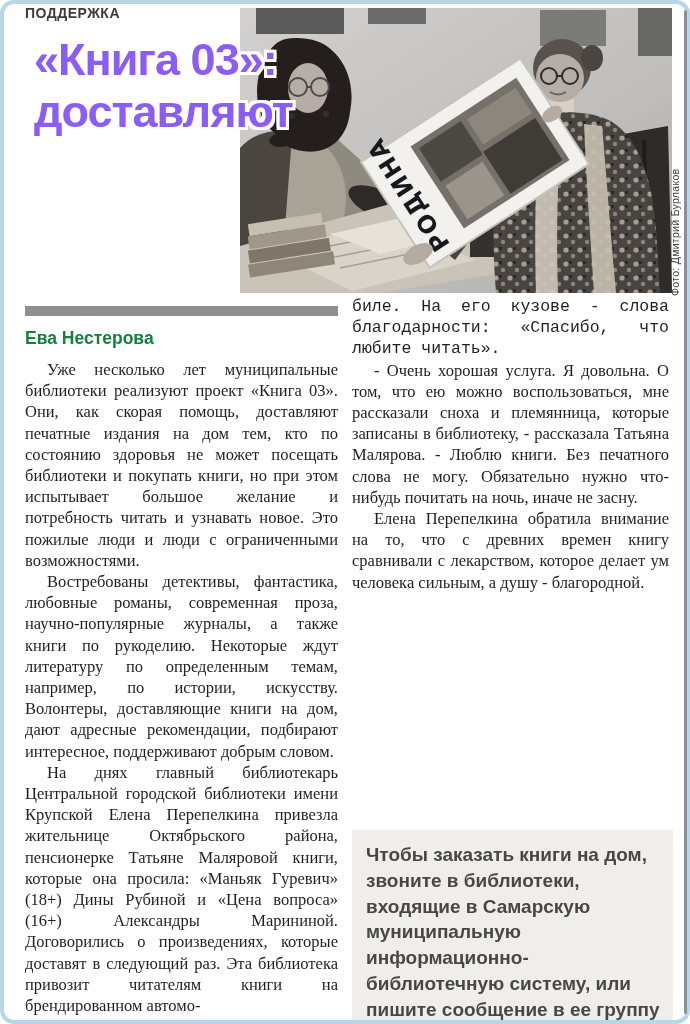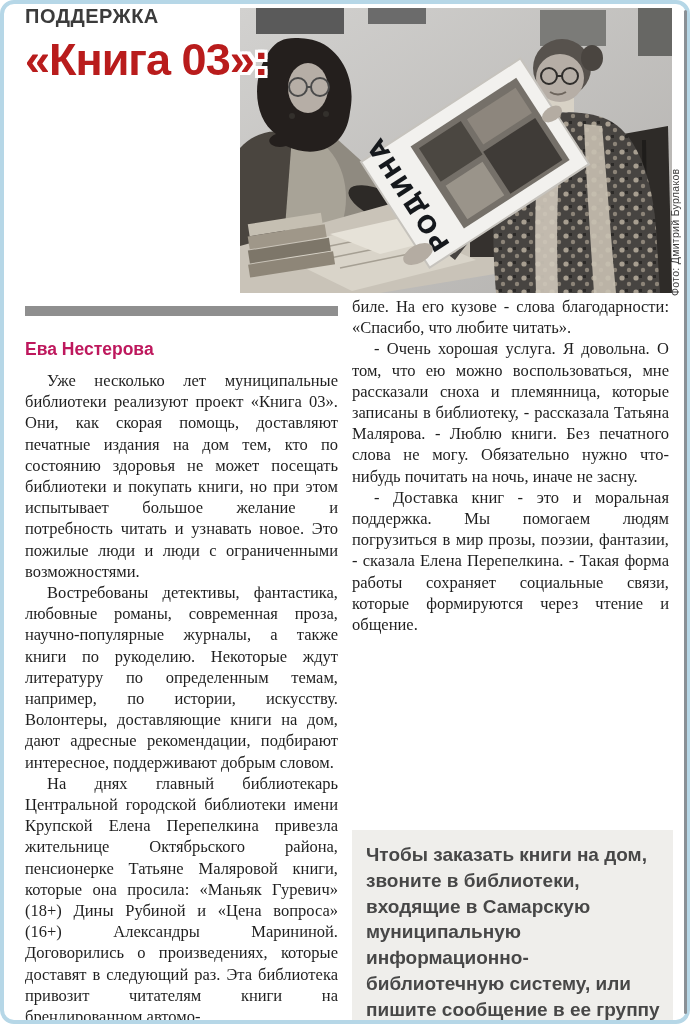--- a/index.html
+++ b/index.html
@@ -1,42 +1,42 @@
 <!DOCTYPE html>
 <html lang="ru"><head>
 <meta charset="utf-8">
 <style>
   html,body{margin:0;padding:0;background:#fff;}
   body{width:690px;height:1024px;position:relative;overflow:hidden;
        font-family:"Liberation Sans",sans-serif;}
   .page{position:absolute;inset:0;background:#fff;}
   .frame{position:absolute;inset:0;border:4px solid #b6d7e7;border-radius:14px;
          pointer-events:none;z-index:40;}
-  .kicker{position:absolute;left:25px;top:5px;font-size:20px;font-weight:bold;
+  .kicker{position:absolute;left:25px;top:5px;font-size:14px;font-weight:bold;
           color:#3b3b3b;letter-spacing:.5px;z-index:5;}
   .photo{position:absolute;left:240px;top:8px;width:432px;height:285px;z-index:1;}
   .photo svg{display:block;width:100%;height:100%;}
   .credit{position:absolute;left:669px;top:138px;height:158px;width:14px;
           writing-mode:vertical-rl;transform:rotate(180deg);
           font-size:10.5px;color:#3e3e3e;letter-spacing:.3px;z-index:6;}
-  .headline{position:absolute;left:25px;top:34px;margin:0;z-index:10;
-            font-size:45px;line-height:52px;font-weight:bold;color:#b91c1c;
+  .headline{position:absolute;left:34px;top:34px;margin:0;z-index:10;
+            font-size:45px;line-height:52px;font-weight:bold;color:#8b5cf6;
             letter-spacing:-1px;
             text-shadow:-3px -3px 0 #fff,3px -3px 0 #fff,-3px 3px 0 #fff,
                         3px 3px 0 #fff,-3px 0 0 #fff,3px 0 0 #fff,
                         0 -3px 0 #fff,0 3px 0 #fff;}
   .headline span{display:block;}
   .leftcol{position:absolute;left:25px;top:306px;width:313px;z-index:5;}
   .byline-bar{height:10px;width:100%;background:#8f8f8f;}
-  .byline{margin-top:23px;font-size:17.5px;font-weight:bold;color:#be185d;}
+  .byline{margin-top:12px;font-size:17.5px;font-weight:bold;color:#15803d;}
   .body-copy p{margin:0;font-family:"Liberation Serif",serif;font-size:16.5px;
         line-height:21.2px;color:#1f1f1f;text-align:justify;text-indent:22px;}
   .leftcol .body-copy{margin-top:10px;}
   .rightcol{position:absolute;left:352px;top:296px;width:317px;z-index:5;}
-  .rightcol p.cont{text-indent:0;}
+  .rightcol p.cont{text-indent:0;font-family:Liberation Mono, monospace;}
   .body-copy b{font-weight:normal;}
   .infobox{position:absolute;left:352px;top:830px;width:321px;min-height:131px;
            background:#efeeeb;padding:12px 10px 12px 14px;box-sizing:border-box;
            font-size:19px;line-height:25.8px;font-weight:bold;color:#474747;z-index:8;}
   .scrollbar{position:absolute;right:3px;top:10px;bottom:10px;width:3px;
              background:#8a9096;border-radius:2px;z-index:50;}
 </style>
 </head>
 <body>
 
@@ -139,35 +139,36 @@
         <ellipse cx="178" cy="246" rx="16" ry="9" fill="#b4aca2" transform="rotate(-28 178 246)"></ellipse>
         <ellipse cx="312" cy="106" rx="11" ry="7" fill="#b4aca2" transform="rotate(-33 312 106)"></ellipse>
       </g>
     </svg>
   </div>
 
   <div class="credit">Фото: Дмитрий Бурлаков</div>
 
   <h1 class="headline">
     <span>«Книга 03»:</span>
+    <span>доставляют</span>
   </h1>
 
   <div class="leftcol">
     <div class="byline-bar"></div>
     <div class="byline">Ева Нестерова</div>
     <div class="body-copy">
       <p>Уже несколько лет муниципальные библиотеки реализуют проект «Книга 03». Они, как скорая помощь, доставляют печатные издания на дом тем, кто по состоянию здоровья не может посещать библиотеки и покупать книги, но при этом испытывает большое желание и потребность читать и узнавать новое. Это пожилые люди и люди с ограниченными возможностями.</p>
       <p>Востребованы детективы, фантастика, любовные романы, современная проза, научно-популярные журналы, а также книги по рукоделию. Некоторые ждут литературу по определенным темам, например, по истории, искусству. Волонтеры, доставляющие книги на дом, дают адресные рекомендации, подбирают интересное, поддерживают добрым словом.</p>
       <p><span>На днях главный библиотекарь Центральной городской библиотеки имени Крупской </span><b>Елена Перепелкина</b><span> привезла жительнице Октябрьского района, пенсионерке </span><b>Татьяне Маляровой</b><span> книги, которые она просила: «Маньяк Гуревич» (18+) Дины Рубиной и «Цена вопроса» (16+) Александры Марининой. Договорились о произведениях, которые доставят в следующий раз. Эта библиотека привозит читателям книги на брендированном автомо-</span></p>
     </div>
   </div>
 
   <div class="rightcol body-copy">
     <p class="cont">биле. На его кузове - слова благодарности: «Спасибо, что любите читать».</p>
     <p>- Очень хорошая услуга. Я довольна. О том, что ею можно воспользоваться, мне рассказали сноха и племянница, которые записаны в библиотеку, - рассказала Татьяна Малярова. - Люблю книги. Без печатного слова не могу. Обязательно нужно что-нибудь почитать на ночь, иначе не засну.</p>
-    <p>- Доставка книг - это и моральная поддержка. Мы помогаем людям погрузиться в мир прозы, поэзии, фантазии, - сказала Елена Перепелкина. - Такая форма работы сохраняет социальные связи, которые формируются через чтение и общение.</p>
+    <p>Елена Перепелкина обратила внимание на то, что с древних времен книгу сравнивали с лекарством, которое делает ум человека сильным, а душу - благородной.</p>
   </div>
 
   <div class="infobox">Чтобы заказать книги на дом, звоните в библиотеки, входящие в Самарскую муниципальную информационно-библиотечную систему, или пишите сообщение в ее группу вконтакте</div>
 
   <div class="scrollbar"></div>
   <div class="frame"></div>
 </div>
 
 </body></html>

